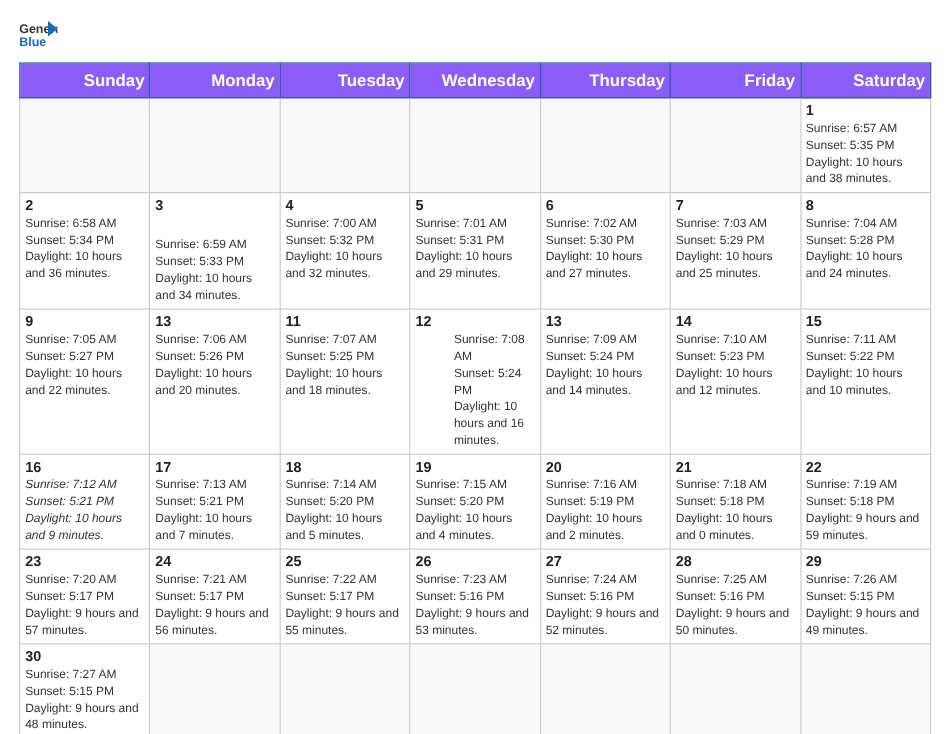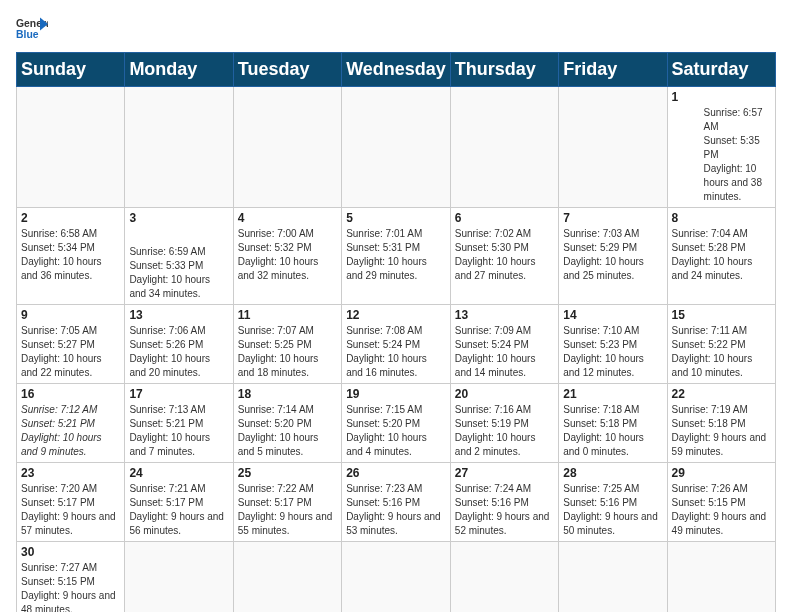--- a/index.html
+++ b/index.html
@@ -36,27 +36,27 @@
     .cal-subtitle {
       font-size: 15px;
       color: #444;
     }
     .calendar {
       width: 100%;
       border-collapse: collapse;
       border: 1px solid #bbb;
     }
     .calendar th {
-      background-color: #0c4a6e;
+      background-color: #8b5cf6;
       color: #fff;
-      font-size: 18px;
+      font-size: 14px;
       font-weight: bold;
       padding: 6px 4px;
       border: 1px solid #2060a0;
-      text-align: left;
+      text-align: right;
     }
     .calendar td {
       border: 1px solid #ccc;
       vertical-align: top;
       padding: 3px 4px;
       font-size: 10.5px;
       color: #222;
       width: calc(100% / 7);
       min-height: 80px;
     }
@@ -112,21 +112,21 @@
   <tbody id="calendar-body">
   <tr>
         <td class="empty-cell"></td>
         <td class="empty-cell"></td>
         <td class="empty-cell"></td>
         <td class="empty-cell"></td>
         <td class="empty-cell"></td>
         <td class="empty-cell"></td>
         <td>
           <span class="day-num">1</span>
-          <div class="day-info" style="white-space: pre-line; margin-left: 32px;">Sunrise: 6:57 AM
+          <div class="day-info" style="white-space: pre-line;">Sunrise: 6:57 AM
 Sunset: 5:35 PM
 Daylight: 10 hours and 38 minutes.</div>
         </td>
       </tr>
       <tr>
         <td>
           <span class="day-num">2</span>
           <div class="day-info" style="white-space: pre-line;">Sunrise: 6:58 AM
 Sunset: 5:34 PM
 Daylight: 10 hours and 36 minutes.</div>
@@ -182,21 +182,21 @@
 Daylight: 10 hours and 20 minutes.</div>
         </td>
         <td>
           <span class="day-num">11</span>
           <div class="day-info" style="white-space: pre-line;">Sunrise: 7:07 AM
 Sunset: 5:25 PM
 Daylight: 10 hours and 18 minutes.</div>
         </td>
         <td>
           <span class="day-num">12</span>
-          <div class="day-info" style="white-space: pre-line;">Sunrise: 7:08 AM
+          <div class="day-info" style="white-space: pre-line; margin-left: 32px;">Sunrise: 7:08 AM
 Sunset: 5:24 PM
 Daylight: 10 hours and 16 minutes.</div>
         </td>
         <td>
           <span class="day-num">13</span>
           <div class="day-info" style="white-space: pre-line;">Sunrise: 7:09 AM
 Sunset: 5:24 PM
 Daylight: 10 hours and 14 minutes.</div>
         </td>
         <td>

